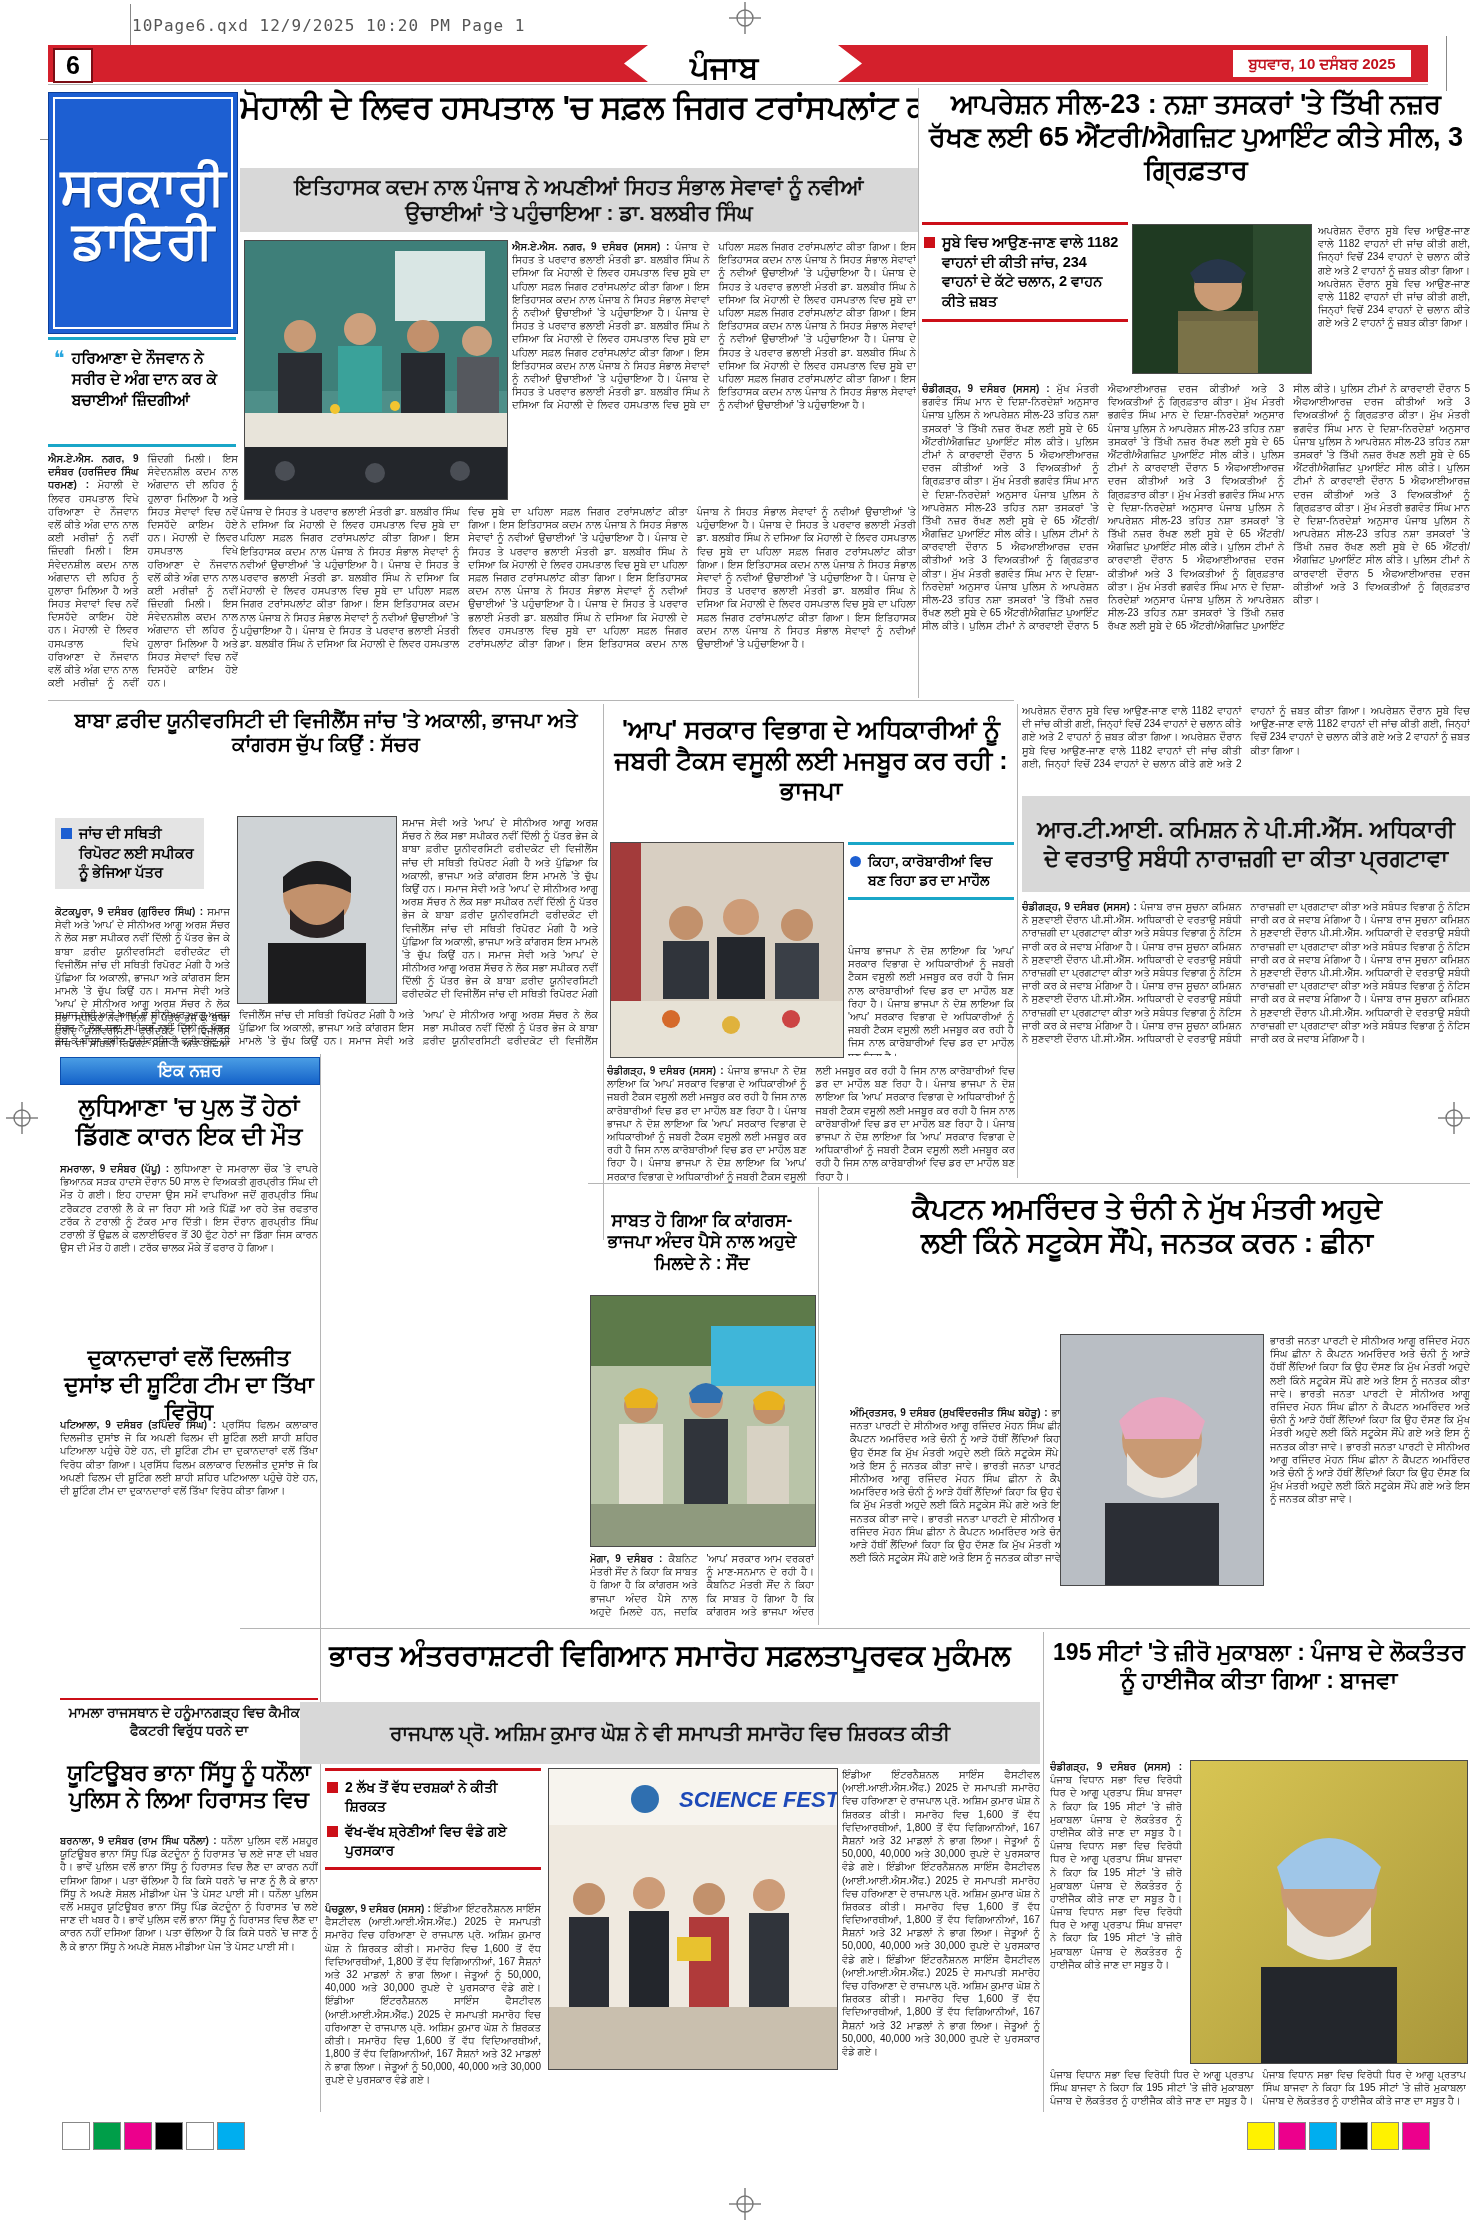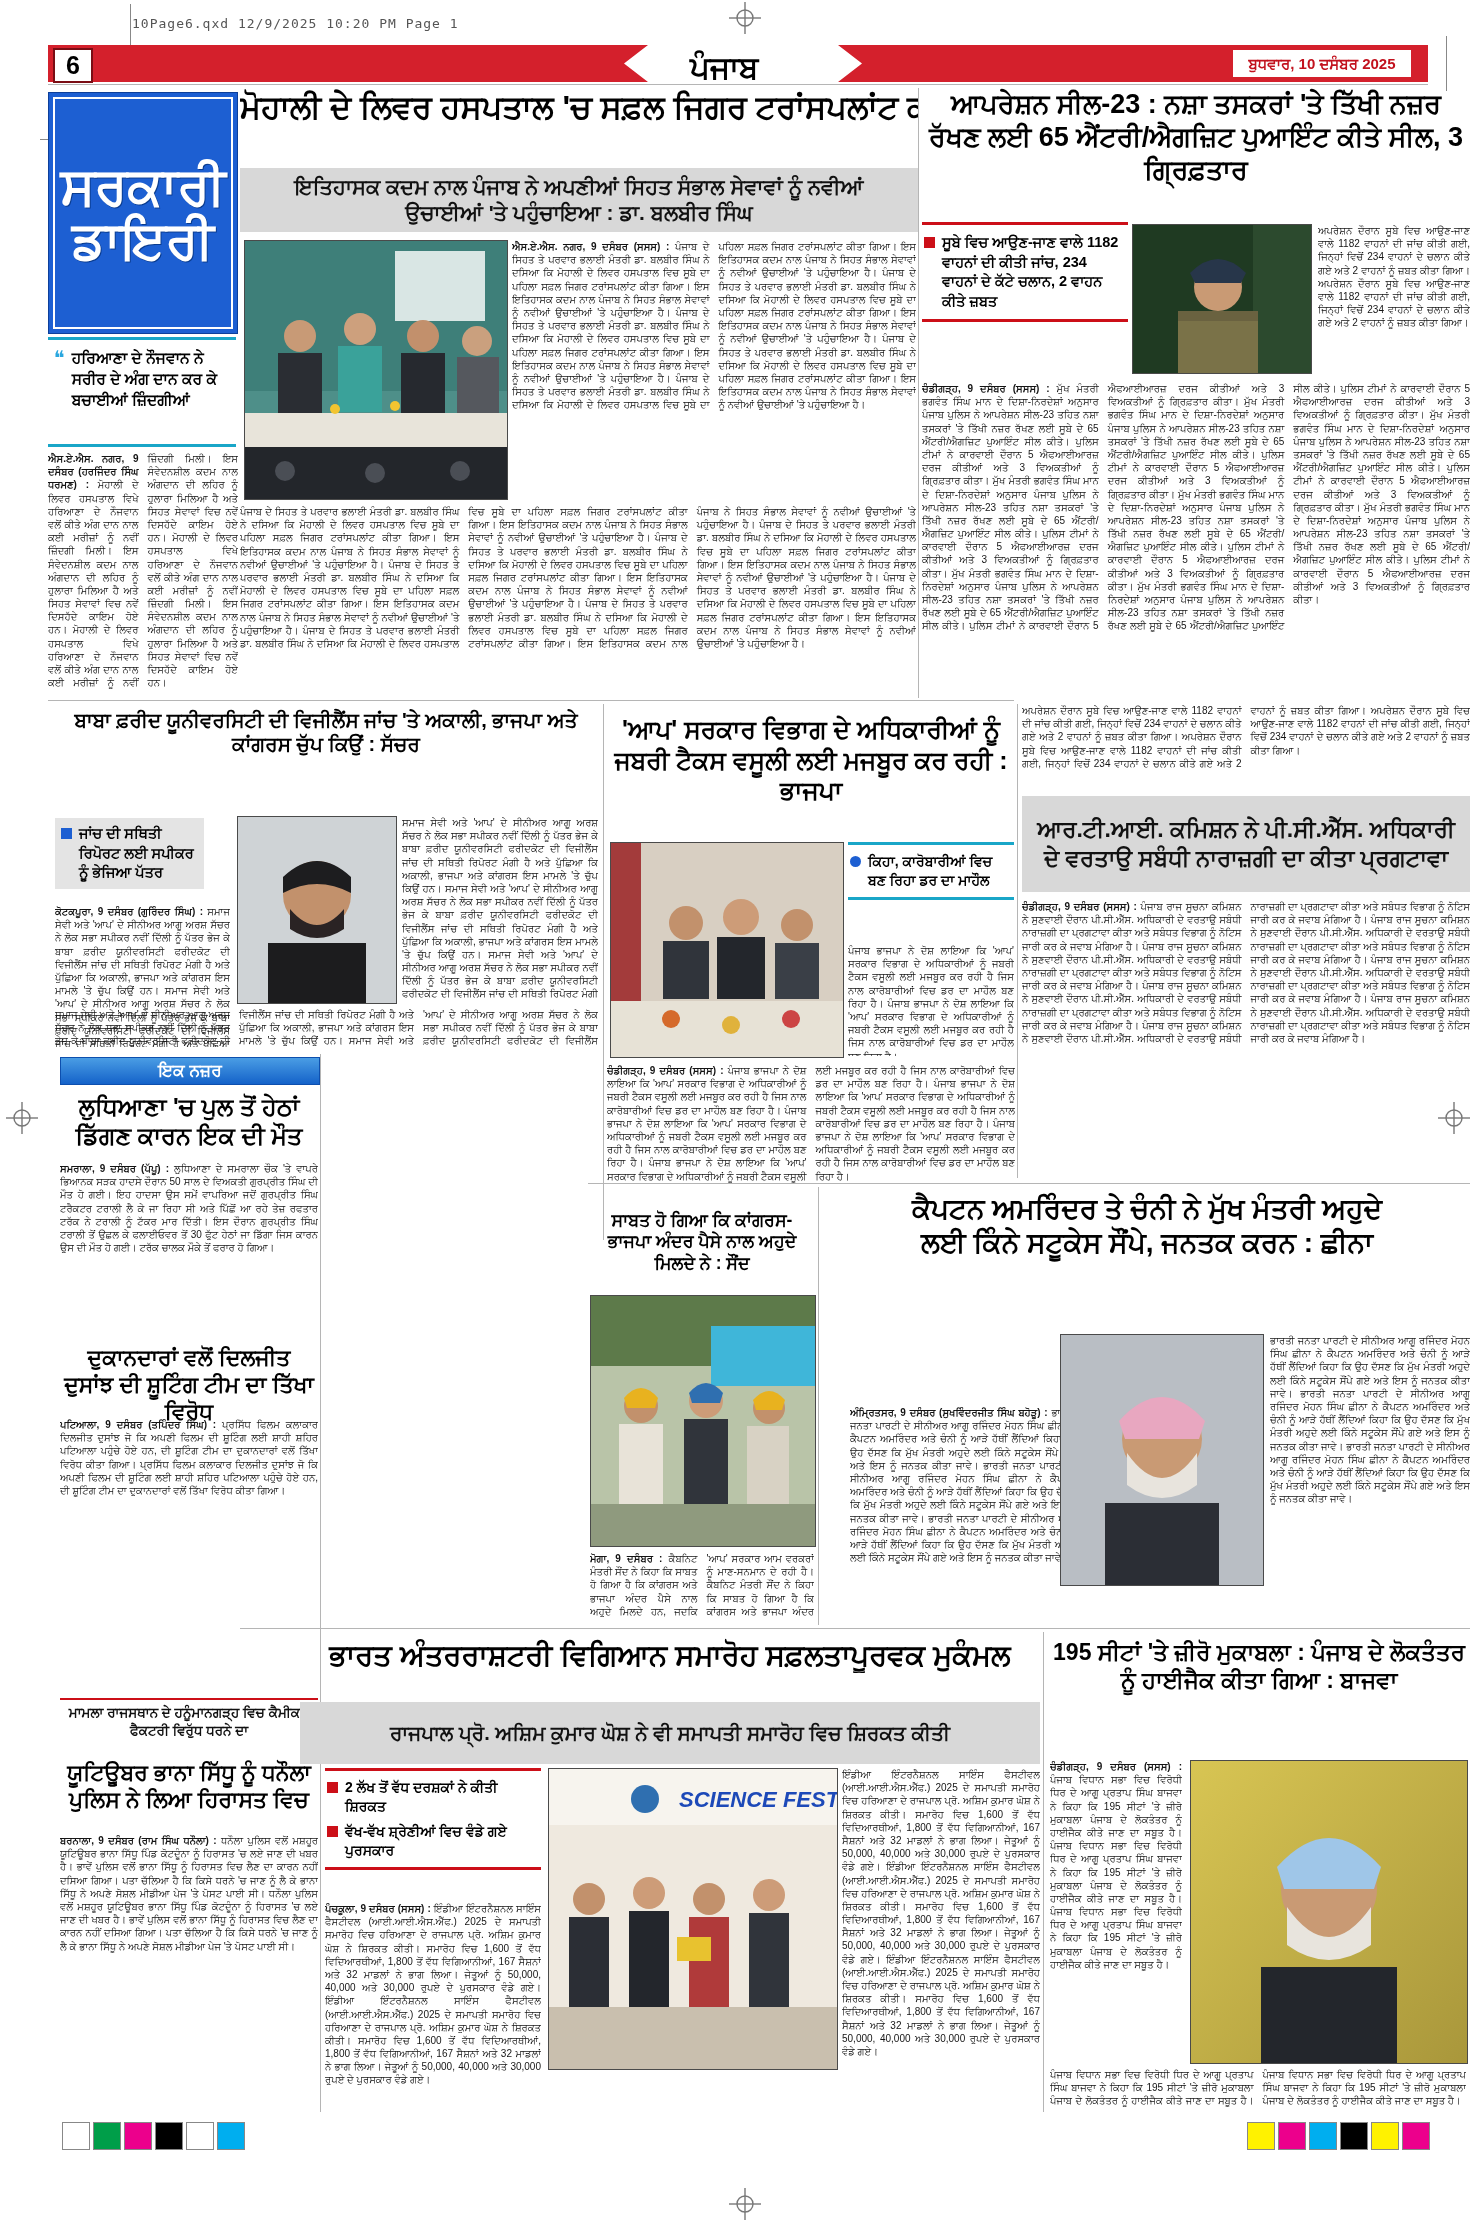--- a/index.html
+++ b/index.html
@@ -1,19 +1,19 @@
 <!DOCTYPE html>
 <html><head>
 <meta charset="utf-8">
 <style>
   html,body{margin:0;padding:0;background:#e8e8e8;}
   .page{position:relative;width:1476px;height:2235px;background:#ffffff;margin:0 auto;
         font-family:"Liberation Sans","DejaVu Sans",sans-serif;color:#111;overflow:hidden;}
   .abs{position:absolute;}
-  .slug{font-family:"DejaVu Sans Mono","Liberation Mono",monospace;font-size:13px;color:#555;letter-spacing:1px;}
+  .slug{font-family:"DejaVu Sans Mono","Liberation Mono",monospace;font-size:16px;color:#555;letter-spacing:1px;}
   .redbar{background:#d4202c;}
   .redbar-l{clip-path:polygon(0 0,100% 0,calc(100% - 24px) 50%,100% 100%,0 100%);}
   .redbar-r{clip-path:polygon(0 0,100% 0,100% 100%,0 100%,24px 50%);}
   .pagenum{background:#fff;border:2px solid #7a0d14;color:#000;font-weight:bold;font-size:25px;
            display:flex;align-items:center;justify-content:center;}
   .brand{color:#fff;font-weight:bold;font-size:15px;border:1.5px solid #fff;padding:2px 9px;margin-top:31px;}
   .section{font-size:31px;font-weight:bold;color:#000;}
   .datebox{background:#fff;color:#c2121e;font-weight:bold;font-size:15px;display:flex;align-items:center;justify-content:center;}
   .hl{font-weight:bold;color:#000;text-align:center;line-height:1.22;}
   .graybox{background:#d8d8d8;display:flex;align-items:center;justify-content:center;font-weight:bold;text-align:center;line-height:1.25;}

